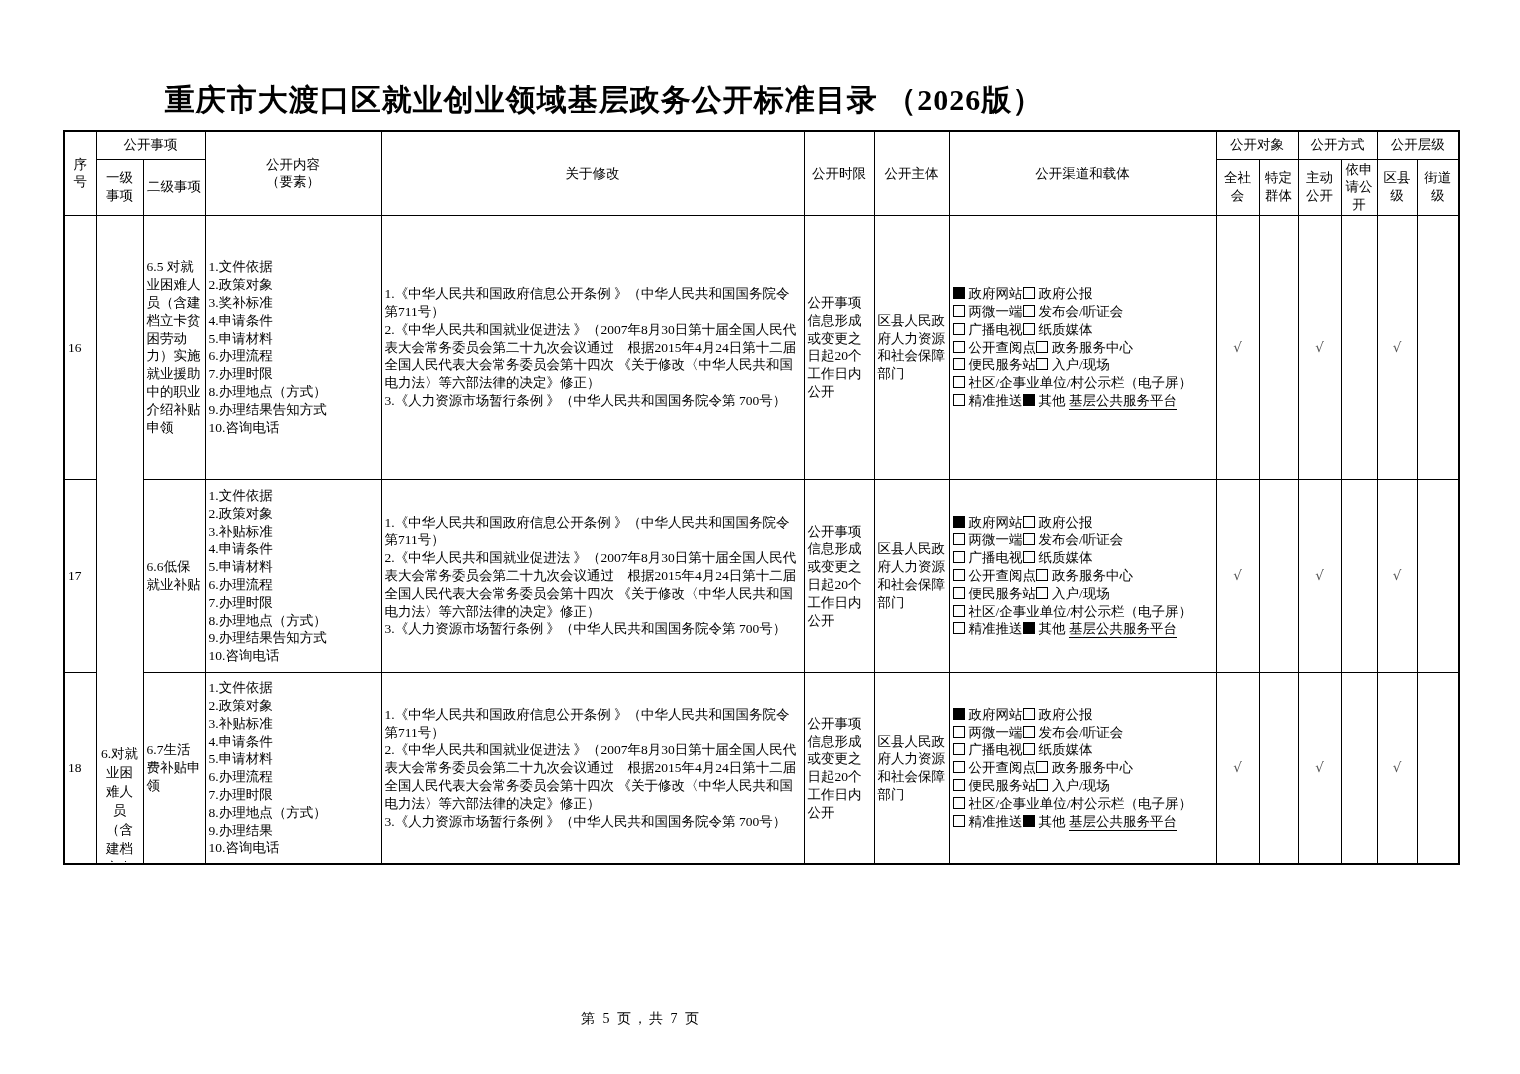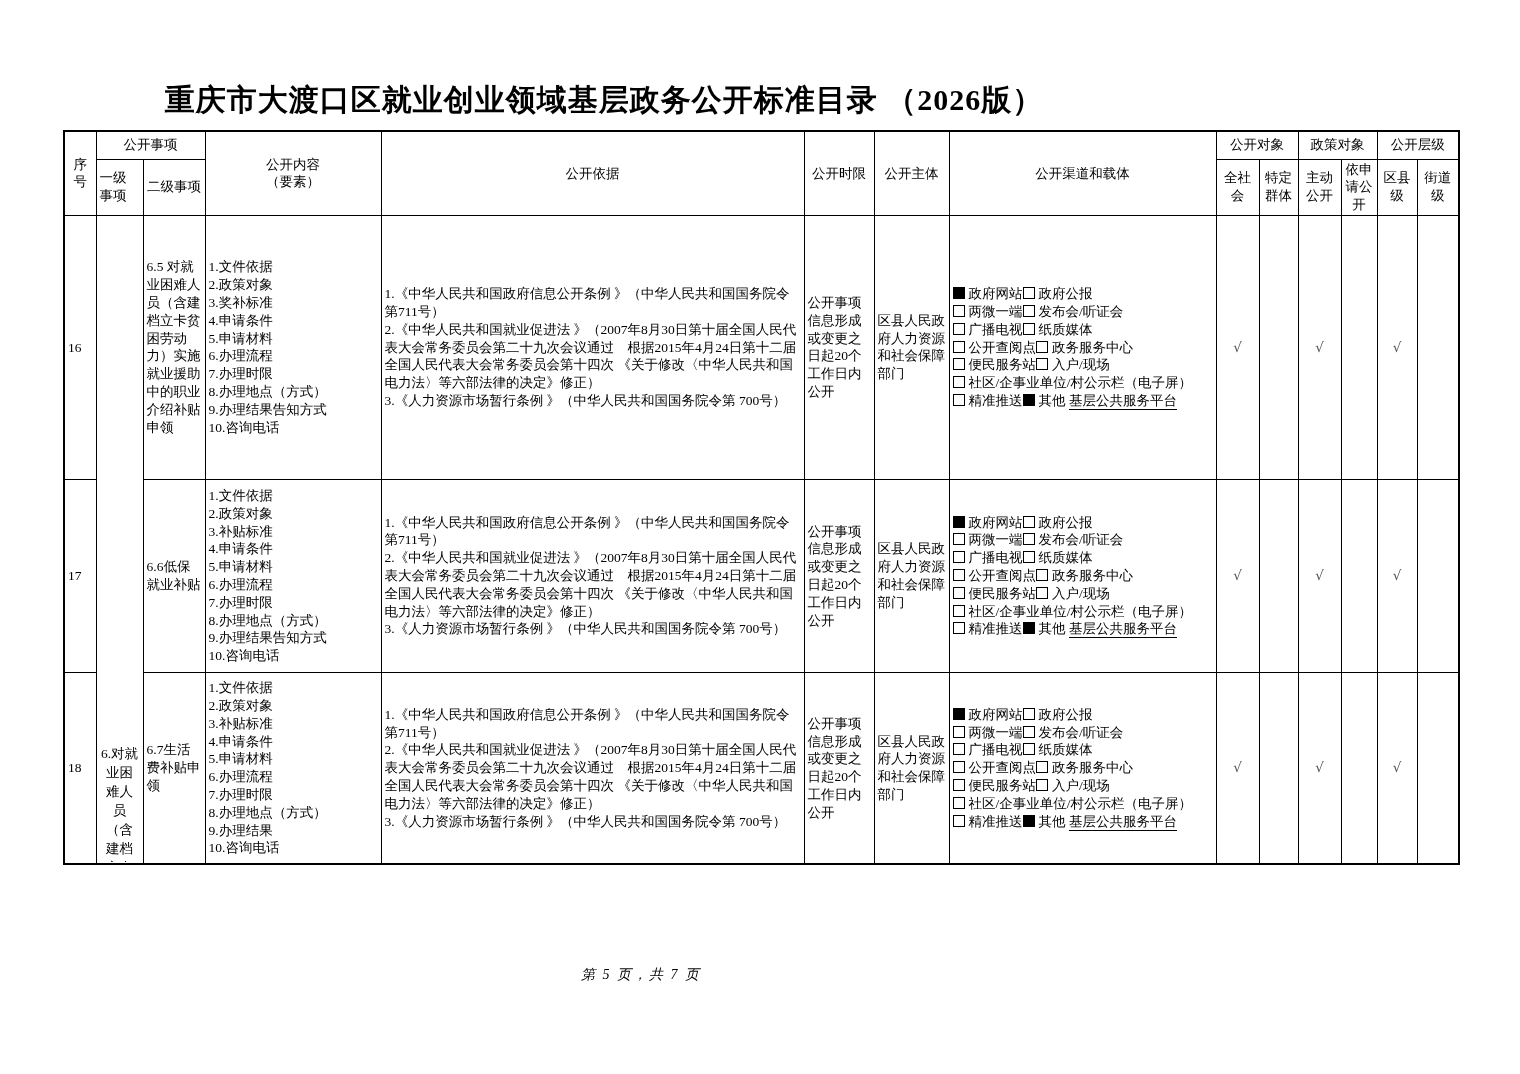--- a/index.html
+++ b/index.html
@@ -53,22 +53,22 @@
   .ch-seg1{display:inline-block;min-width:70px;}
   .cb{
     display:inline-block;width:10px;height:10px;
     border:1px solid #000;vertical-align:-1px;margin-right:4px;
     background:#fff;
   }
   .cb.f{background:#000;}
   .ch-u{border-bottom:1px solid #000;padding-bottom:1px;}
   td.chk{text-align:center;font-size:15px;color:#555;font-family:"DejaVu Sans",sans-serif;}
   .doc-footer{
-    position:absolute;top:966px;left:0;width:1282px;
-    text-align:center;font-size:14px;letter-spacing:2px;font-style:italic;
+    position:absolute;top:1010px;left:0;width:1282px;
+    text-align:center;font-size:14px;letter-spacing:2px;
   }
 </style>
 </head>
 <body>
 
 <div class="sheet">
 
   <div class="doc-title">重庆市大渡口区就业创业领域基层政务公开标准目录 （2026版）</div>
 
   <table class="std">
@@ -88,31 +88,31 @@
       <col style="width:40px">
         <col style="width:42px">
     </colgroup>
 
     <tbody>
         <tr class="hr1">
       <td class="hd" rowspan="2">序号</td>
       <td class="hd" colspan="2">公开事项</td>
       <td class="hd pre" rowspan="2">公开内容
 （要素）</td>
-      <td class="hd" rowspan="2">公开依据</td>
+      <td class="hd" rowspan="2">关于修改</td>
       <td class="hd" rowspan="2">公开时限</td>
       <td class="hd" rowspan="2">公开主体</td>
       <td class="hd" rowspan="2">公开渠道和载体</td>
       <td class="hd" colspan="2">公开对象</td>
-      <td class="hd" colspan="2">政策对象</td>
+      <td class="hd" colspan="2">公开方式</td>
       <td class="hd" colspan="2">公开层级</td>
     </tr>
 
     <tr class="hr2">
-      <td class="hd" style="text-align:left">一级事项</td>
+      <td class="hd" style="text-align:center">一级事项</td>
       <td class="hd" style="text-align:center">二级事项</td>
       <td class="hd">全社会</td>
       <td class="hd">特定群体</td>
       <td class="hd">主动公开</td>
       <td class="hd">依申请公开</td>
       <td class="hd">区县级</td>
       <td class="hd">街道级</td>
     </tr>
 
     <tr class="r16">

